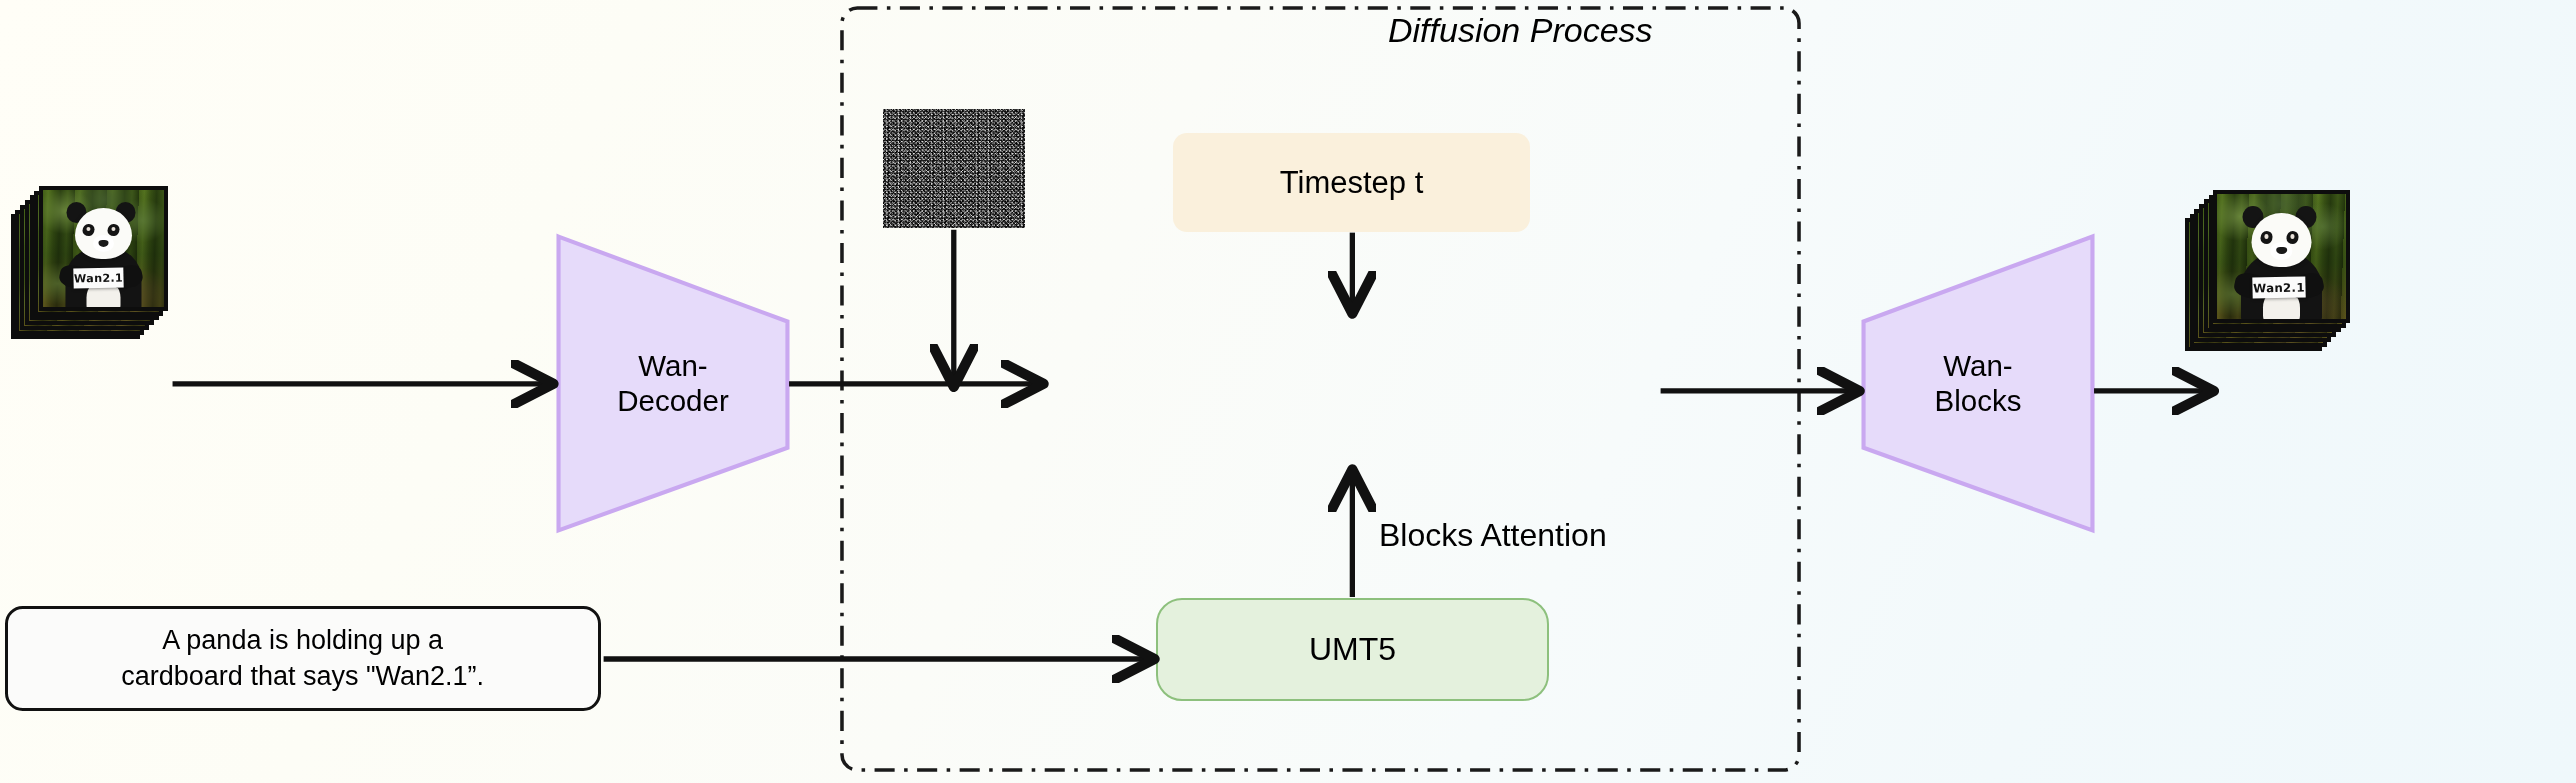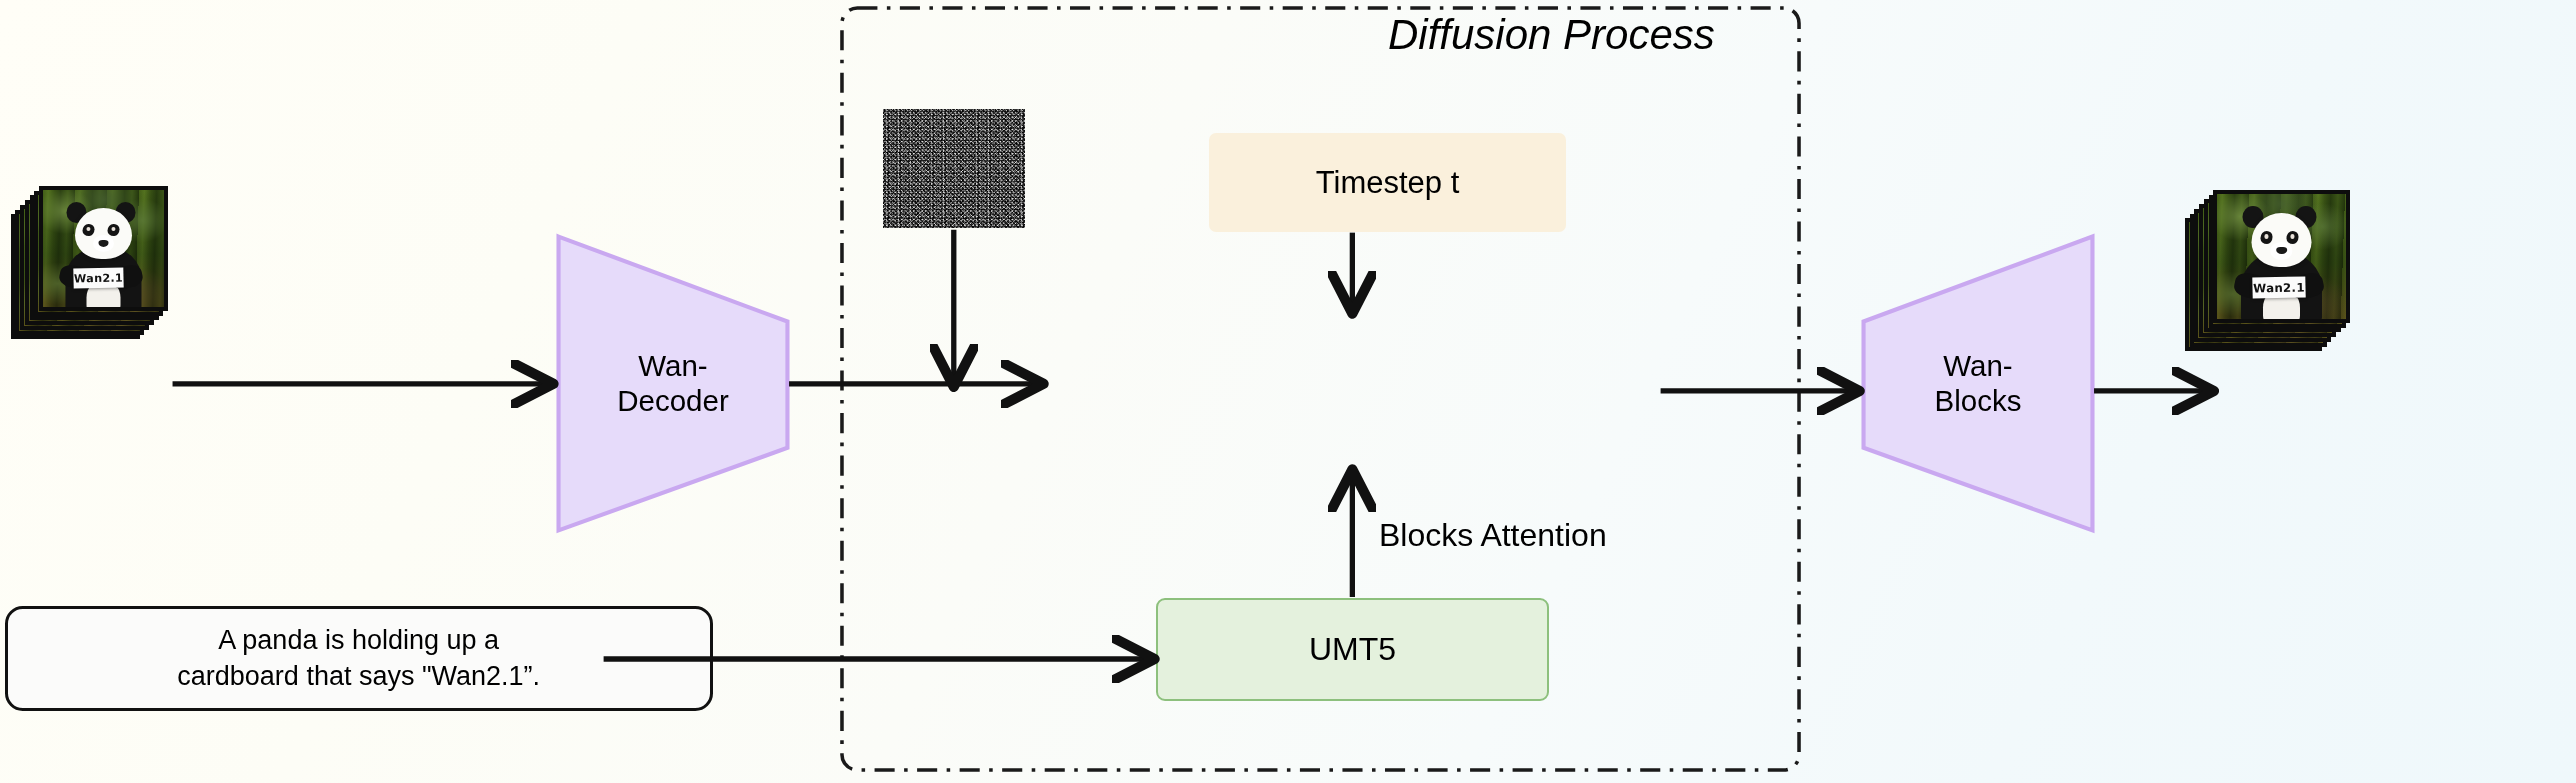--- a/index.html
+++ b/index.html
@@ -187,32 +187,31 @@
   .block {
     position: absolute;
     box-sizing: border-box;
     display: flex;
     align-items: center;
     justify-content: center;
     text-align: center;
   }
   .block-timestep {
     background: #faf0dc;
-    border-radius: 7px;
-    margin-left: 36px;
+    border-radius: 14px;
   }
   .block-dit {
     background: #dce8f7;
     border: 2.4px solid #5b9bd5;
     border-radius: 17.7px;
   }
   .block-umt5 {
     background: #e4f1dd;
     border: 2.4px solid #8dc07d;
-    border-radius: 9px;
+    border-radius: 26px;
   }
   .n-red { color: #fa0000; font-weight: 700; }
   .x-red { color: #fa0000; font-weight: 400; }
 
   
   .noise {
     position: absolute;
     background-color: #8c8c8c;
     background-image:
       repeating-conic-gradient(#2b2b2b 0% 25%, #d8d8d8 0% 50%),
@@ -272,21 +271,21 @@
         <div class="panda-eye" style="left:65px;top:34px; width:11.8px; height:12.4px;">
             <span class="pupil" style="width:4.1px;height:4.1px;"></span>
           </div>
         <div class="panda-muzzle" style="top:45px; width:21px; height:16.5px;"></div>
         <div class="panda-nose" style="top:50px;  width:10px; height:6.5px;"></div>
         <div class="sign" style="left:31px; top:78px; width:50px; height:20px; font-size:11.2px;">Wan2.1</div>
       </div>
     </div>
   </div>
 
-  <div class="prompt-box" style="left:4.7px; top:606px; width:708px; height:105px; font-size:27px;">
+  <div class="prompt-box" style="left:4.7px; top:606px; width:596px; height:105px; font-size:27px;">
     <div>
       <div>A panda is holding up a</div>
       <div>cardboard that says "Wan2.1”.</div>
     </div>
   </div>
 
   <div class="trap" style="left:555px; top:233px; width:236px; height:301px;">
     <svg width="236" height="301" viewBox="0 0 400 510">
       <polygon points="6,6 394,150 394,364 6,504" fill="#e6dbfa" stroke="#c9a8f0" stroke-width="7"></polygon>
     </svg>
@@ -294,21 +293,21 @@
       <span>Wan-</span>
       <span>Decoder</span>
     </div>
   </div>
 
   <div class="diffusion-box" style="left:839px; top:4.7px; width:963px; height:768px;">
     <svg width="963" height="768" viewBox="0 0 1630 1300">
       <rect x="5" y="5" width="1620" height="1290" rx="26" ry="26" fill="none" stroke="#1a1a1a" stroke-width="6" stroke-dasharray="34 16 6 16" stroke-linecap="butt"></rect>
     </svg>
   </div>
-  <div class="diffusion-title" style="left:1388px; top:10.6px; font-size:42px;">Diffusion Process</div>
+  <div class="diffusion-title" style="left:1388px; top:10.6px; font-size:34px;">Diffusion Process</div>
 
   <div class="noise" style="left:883px; top:109px; width:142px; height:119px;"></div>
 
   <div class="block block-timestep" style="left:1173px; top:133px; width:357px; height:99px; font-size:31px;">
     <span>Timestep t</span>
   </div>
 
 
   <div class="block block-umt5" style="left:1156px; top:598px; width:393px; height:103px; font-size:32px;">
     <span>UMT5</span>

